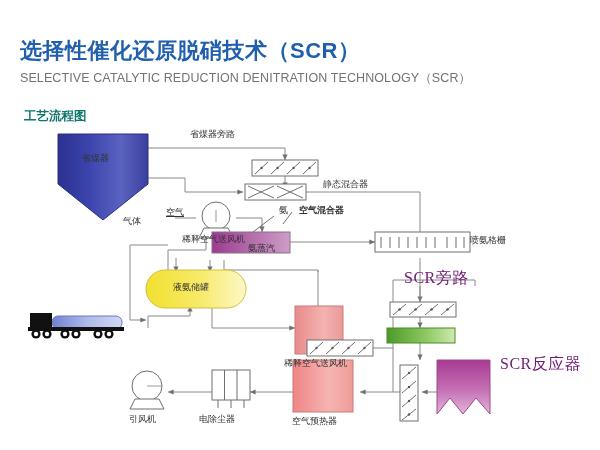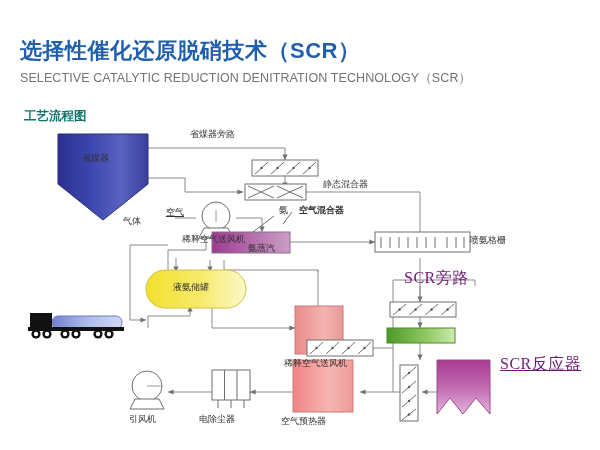--- a/index.html
+++ b/index.html
@@ -346,24 +346,24 @@
     <div class="dlabel" style="left:299px;top:84px;font-weight:bold;">空气混合器</div>
 
     <div class="dlabel" style="left:248px;top:122px;">氨蒸汽</div>
 
     <div class="dlabel" style="left:470px;top:114px;">喷氨格栅</div>
 
     <div class="dlabel onshape" style="left:173px;top:161px;">液氨储罐</div>
 
     <div class="dlabel" style="left:284px;top:237px;">稀释空气送风机</div>
 
-    <div class="dlabel" style="left:281px;top:295px;">空气预热器</div>
+    <div class="dlabel" style="left:292px;top:295px;">空气预热器</div>
 
     <div class="dlabel" style="left:199px;top:293px;">电除尘器</div>
 
     <div class="dlabel" style="left:129px;top:293px;">引风机</div>
 
     <div class="dlabel grey" style="left:404px;top:148px;">SCR旁路</div>
 
-    <div class="dlabel grey" style="left:500px;top:234px;text-decoration:underline;">SCR反应器</div>
+    <div class="dlabel grey" style="left:500px;top:234px;">SCR反应器</div>
 
   </div>
 </div>
 
 </body></html>

